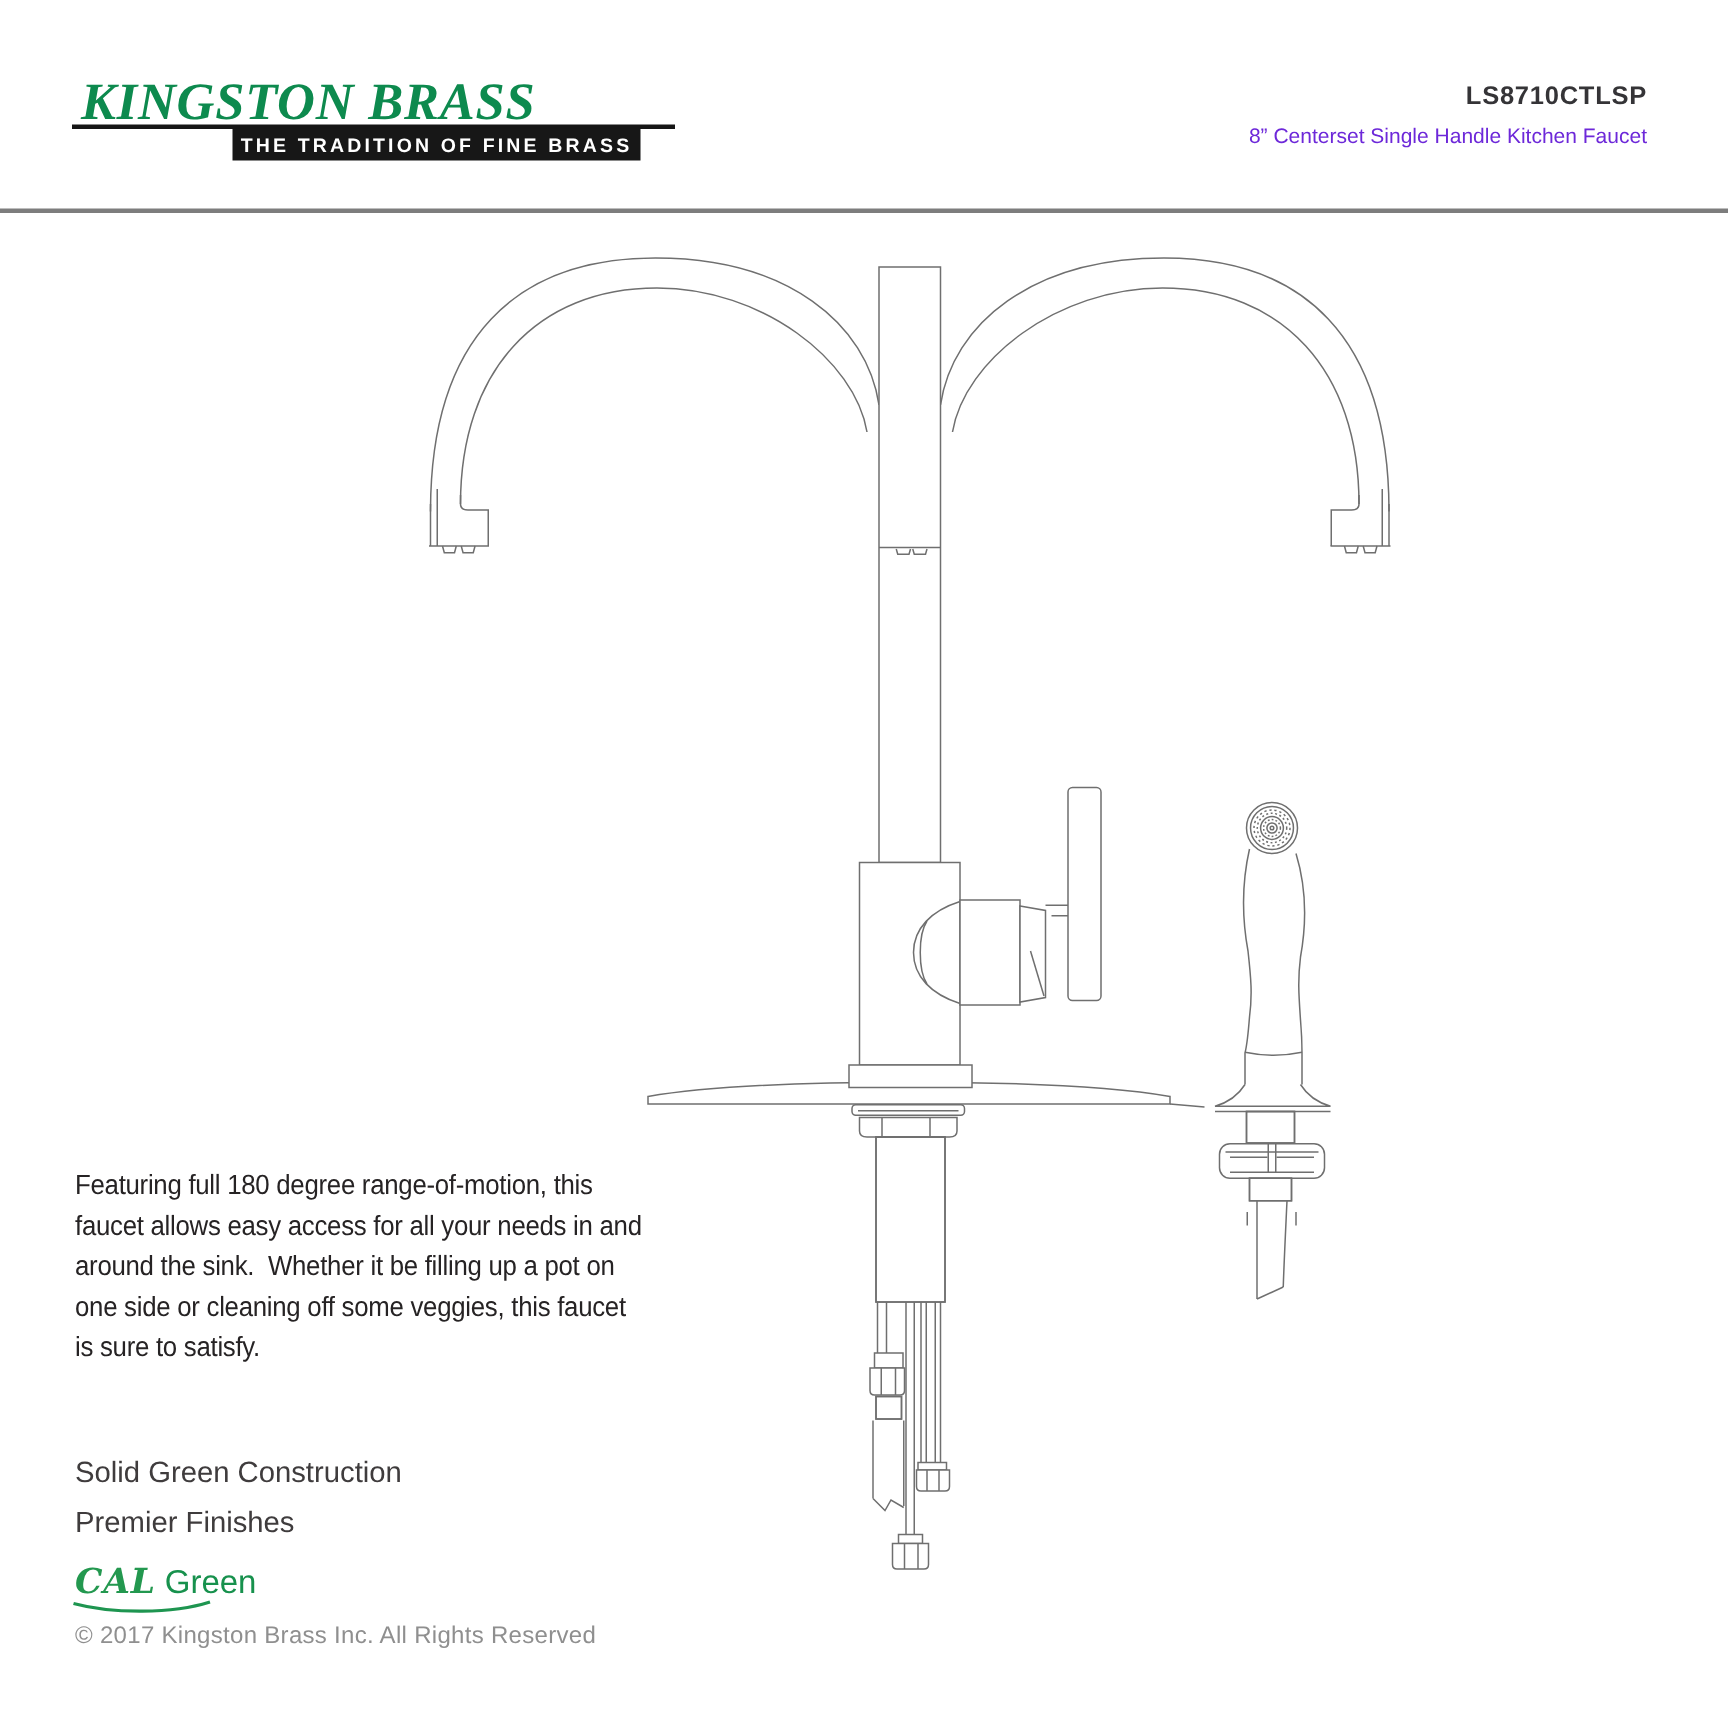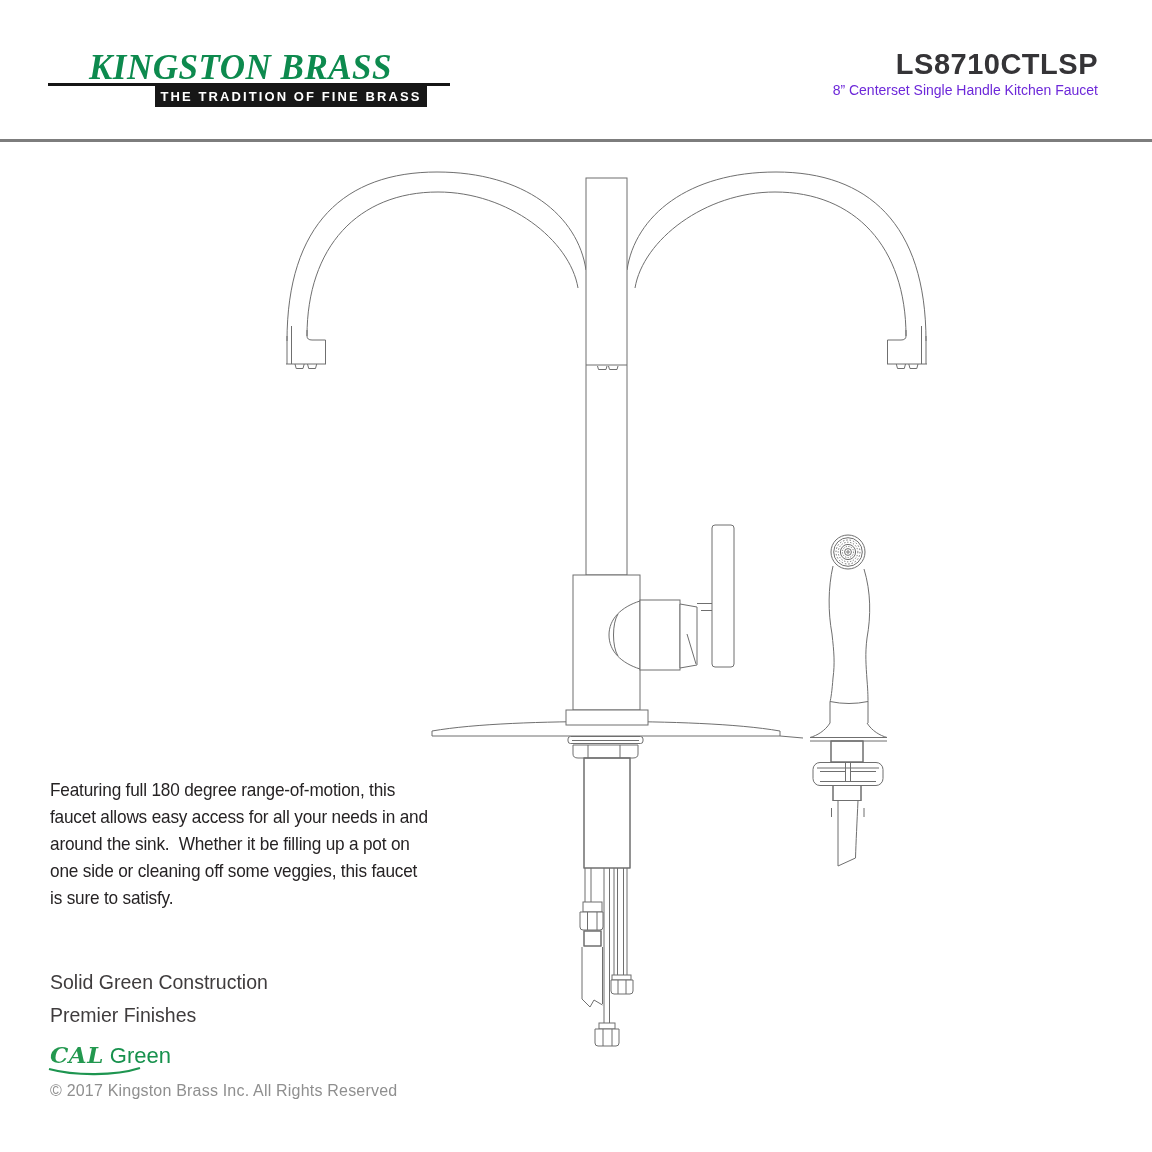--- a/index.html
+++ b/index.html
@@ -2,28 +2,28 @@
 <html><head>
 <meta charset="utf-8">
 <style>
   html,body{margin:0;padding:0;background:#ffffff;}
   .page{position:relative;width:1152px;height:1152px;background:#ffffff;overflow:hidden;
         font-family:"Liberation Sans",sans-serif;}
   .abs{position:absolute;}
 
   
   .brand-name{left:54px;top:48px;font-family:"Liberation Serif",serif;font-style:italic;
-              font-weight:bold;font-size:35px;color:#0d8a4e;letter-spacing:0.5px;white-space:nowrap;margin-left:35px;}
+              font-weight:bold;font-size:35px;color:#0d8a4e;letter-spacing:0.5px;white-space:nowrap;}
   .brand-underline{left:48px;top:83px;width:402px;height:3px;background:#161616;}
   .brand-bar{left:155px;top:86px;width:272px;height:21px;background:#171717;display:flex;
              align-items:center;justify-content:center;}
   .brand-bar span{color:#ffffff;font-size:13px;font-weight:600;letter-spacing:2.1px;white-space:nowrap;}
 
   .product-head{right:54px;top:49px;text-align:right;}
-  .model{font-size:29px;font-weight:bold;color:#353437;letter-spacing:0.5px;line-height:30px;}
+  .model{font-size:17px;font-weight:bold;color:#353437;letter-spacing:0.5px;line-height:30px;}
   .subtitle{font-size:14px;color:#6d28d9;line-height:23px;}
 
   .rule{left:0;top:139px;width:1152px;height:3px;background:#7d7d7d;}
 
   
   .drawing{left:0;top:0;width:1152px;height:1152px;}
   .drawing path,.drawing line,.drawing rect,.drawing circle,.drawing polygon{
       stroke:#6f6f6f;stroke-width:1;fill:none;}
   .drawing .wfill{fill:#ffffff;}
 

